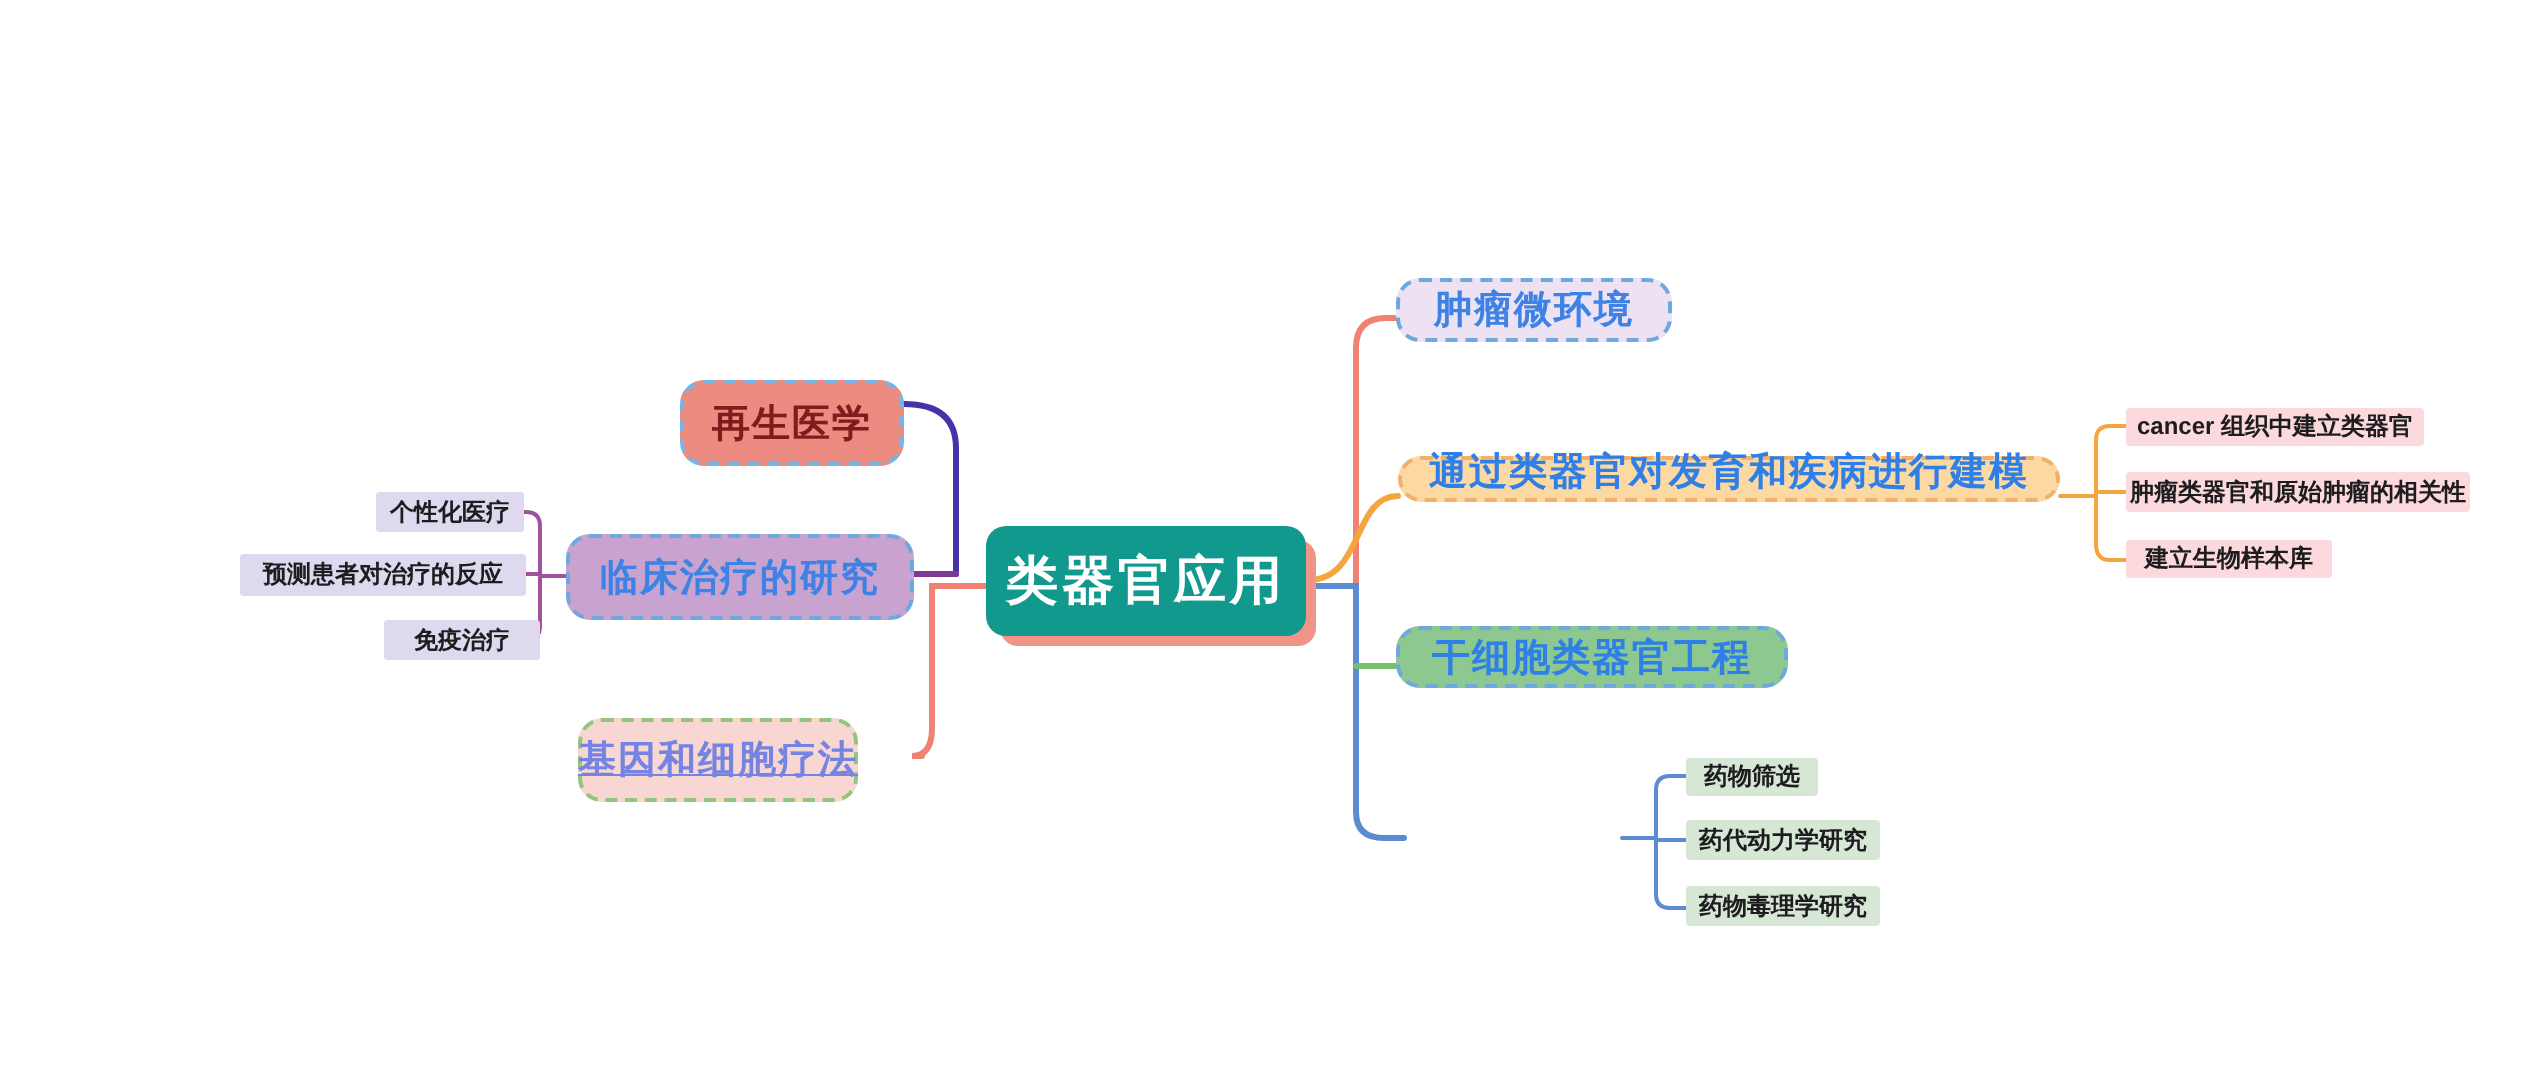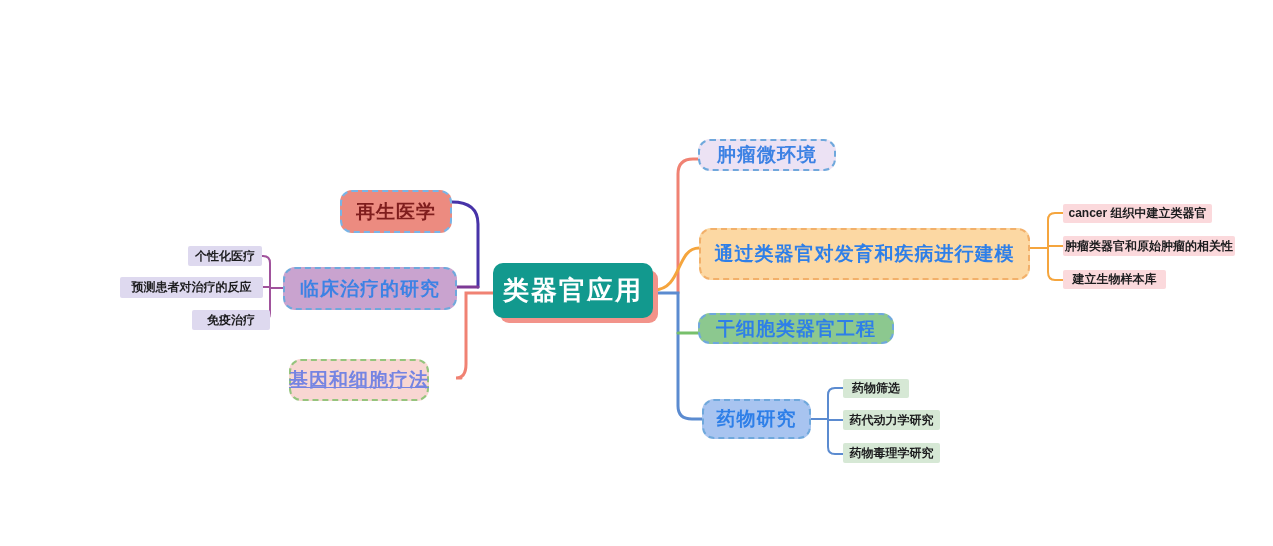--- a/index.html
+++ b/index.html
@@ -19,21 +19,21 @@
     left:493px;top:263px;width:160px;height:55px;
     background:#12998e;color:#ffffff;font-size:26px;font-weight:bold;border-radius:10px;
     box-shadow:6px 6px 0 -1px #f2938a;letter-spacing:2px;
   }
   
   .n-regen {left:340px;top:166px;width:112px;height:43px;background:#ec8b80;color:#7f1d1d;border:2px dashed #79b4e6;margin-top:24px;}
   .n-clinic{left:283px;top:267px;width:174px;height:43px;background:#c9a3cf;color:#3d82e4;border:2px dashed #6fa8dc;}
   .n-gene  {left:289px;top:359px;width:140px;height:42px;background:#f8d6d2;color:#7584e2;border:2px dashed #95c47d;text-decoration:underline;}
   
   .n-tumor {left:698px;top:139px;width:138px;height:32px;background:#ece2f4;color:#3d82e4;border:2px dashed #6fa8dc;}
-  .n-model {left:699px;top:228px;width:331px;height:52px;background:#fcd8a3;color:#2e7fe8;border:2px dashed #f2b06a;}
+  .n-model {left:699px;top:228px;width:331px;height:23px;background:#fcd8a3;color:#2e7fe8;border:2px dashed #f2b06a;align-items:flex-end;}
   .n-stem  {left:698px;top:313px;width:196px;height:31px;background:#8cc88f;color:#2e7fe8;border:2px dashed #6fa8dc;}
   .n-drug  {left:702px;top:399px;width:109px;height:40px;background:#a8c4f0;color:#2e7fe8;border:2px dashed #6fa8dc;}
   
   .n-l1{left:188px;top:246px;width:74px; height:20px;background:#ded9ef;}
   .n-l2{left:120px;top:277px;width:143px;height:21px;background:#ded9ef;}
   .n-l3{left:192px;top:310px;width:78px; height:20px;background:#ded9ef;}
   
   .n-m1{left:1063px;top:204px;width:149px;height:19px;background:#fbd9dc;font-weight:600;}
   .n-m2{left:1063px;top:236px;width:172px;height:20px;background:#fbd9dc;font-weight:600;}
   .n-m3{left:1063px;top:270px;width:103px;height:19px;background:#fbd9dc;font-weight:600;}
@@ -105,23 +105,20 @@
   </div>
   <div class="node small n-m2">
     <span>肿瘤类器官和原始肿瘤的相关性</span>
   </div>
   <div class="node small n-m3">
     <span>建立生物样本库</span>
   </div>
   <div class="node main n-stem">
     <span>干细胞类器官工程</span>
   </div>
-  <div class="node main n-drug">
-    <span>药物研究</span>
-  </div>
   <div class="node small n-d1">
     <span>药物筛选</span>
   </div>
   <div class="node small n-d2">
     <span>药代动力学研究</span>
   </div>
   <div class="node small n-d3">
     <span>药物毒理学研究</span>
   </div>
 

